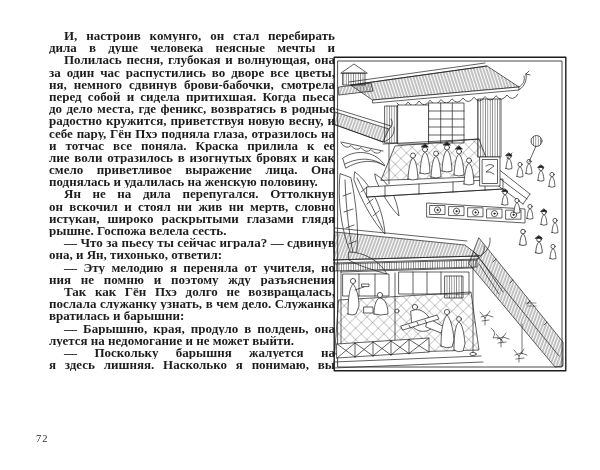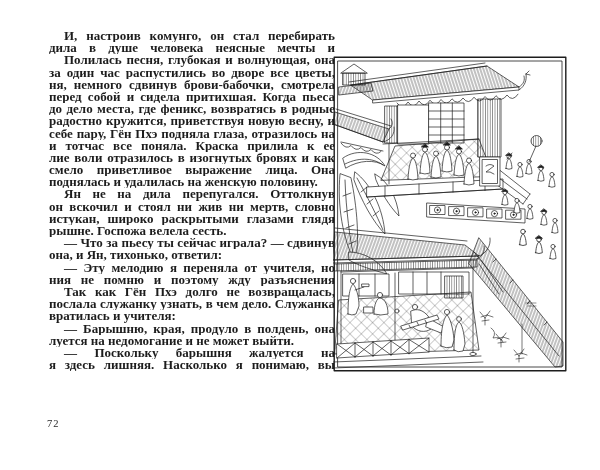--- a/index.html
+++ b/index.html
@@ -13,22 +13,22 @@
     font-size:13px;line-height:12.2px;font-weight:bold;
   }
   .para{margin:0;padding:0;}
   .line{
     text-align:justify;text-align-last:justify;
     height:12.2px;overflow:hidden;
   }
   .line.pfirst{text-indent:15px;}
   .line.plast{text-align-last:left;}
   .pagenum{
-    position:absolute;left:36px;top:418px;
-    font-size:10.5px;letter-spacing:1px;color:#2a2a2a;margin-left:11px;
+    position:absolute;left:36px;top:433px;
+    font-size:10.5px;letter-spacing:1px;color:#2a2a2a;
   }
   figure.illo{
     position:absolute;left:333px;top:56px;width:234px;height:316px;margin:0;
   }
   figure.illo svg{display:block;width:234px;height:316px;}
 </style>
 </head>
 <body>
 
 <div class="page">
@@ -61,21 +61,21 @@
         <div class="line pfirst">— Что за пьесу ты сейчас играла? — сдвинув</div>
         <div class="line plast">она, и Ян, тихонько, ответил:</div>
       </div>
       <div class="para">
         <div class="line pfirst">— Эту мелодию я переняла от учителя, но назва-</div>
         <div class="line plast">ния не помню и поэтому жду разъяснения барышни.</div>
       </div>
       <div class="para">
         <div class="line pfirst">Так как Гён Пхэ долго не возвращалась, госпожа</div>
         <div class="line">послала служанку узнать, в чем дело. Служанка воз-</div>
-        <div class="line plast">вратилась и учителя:</div>
+        <div class="line plast">вратилась и барышни:</div>
       </div>
       <div class="para">
         <div class="line pfirst">— Барышню, края, продуло в полдень, она жа-</div>
         <div class="line plast">луется на недомогание и не может выйти.</div>
       </div>
       <div class="para">
         <div class="line pfirst">— Поскольку барышня жалуется на нездоровье,</div>
         <div class="line">я здесь лишняя. Насколько я понимаю, вы желаете</div>
       </div>
     </div>

